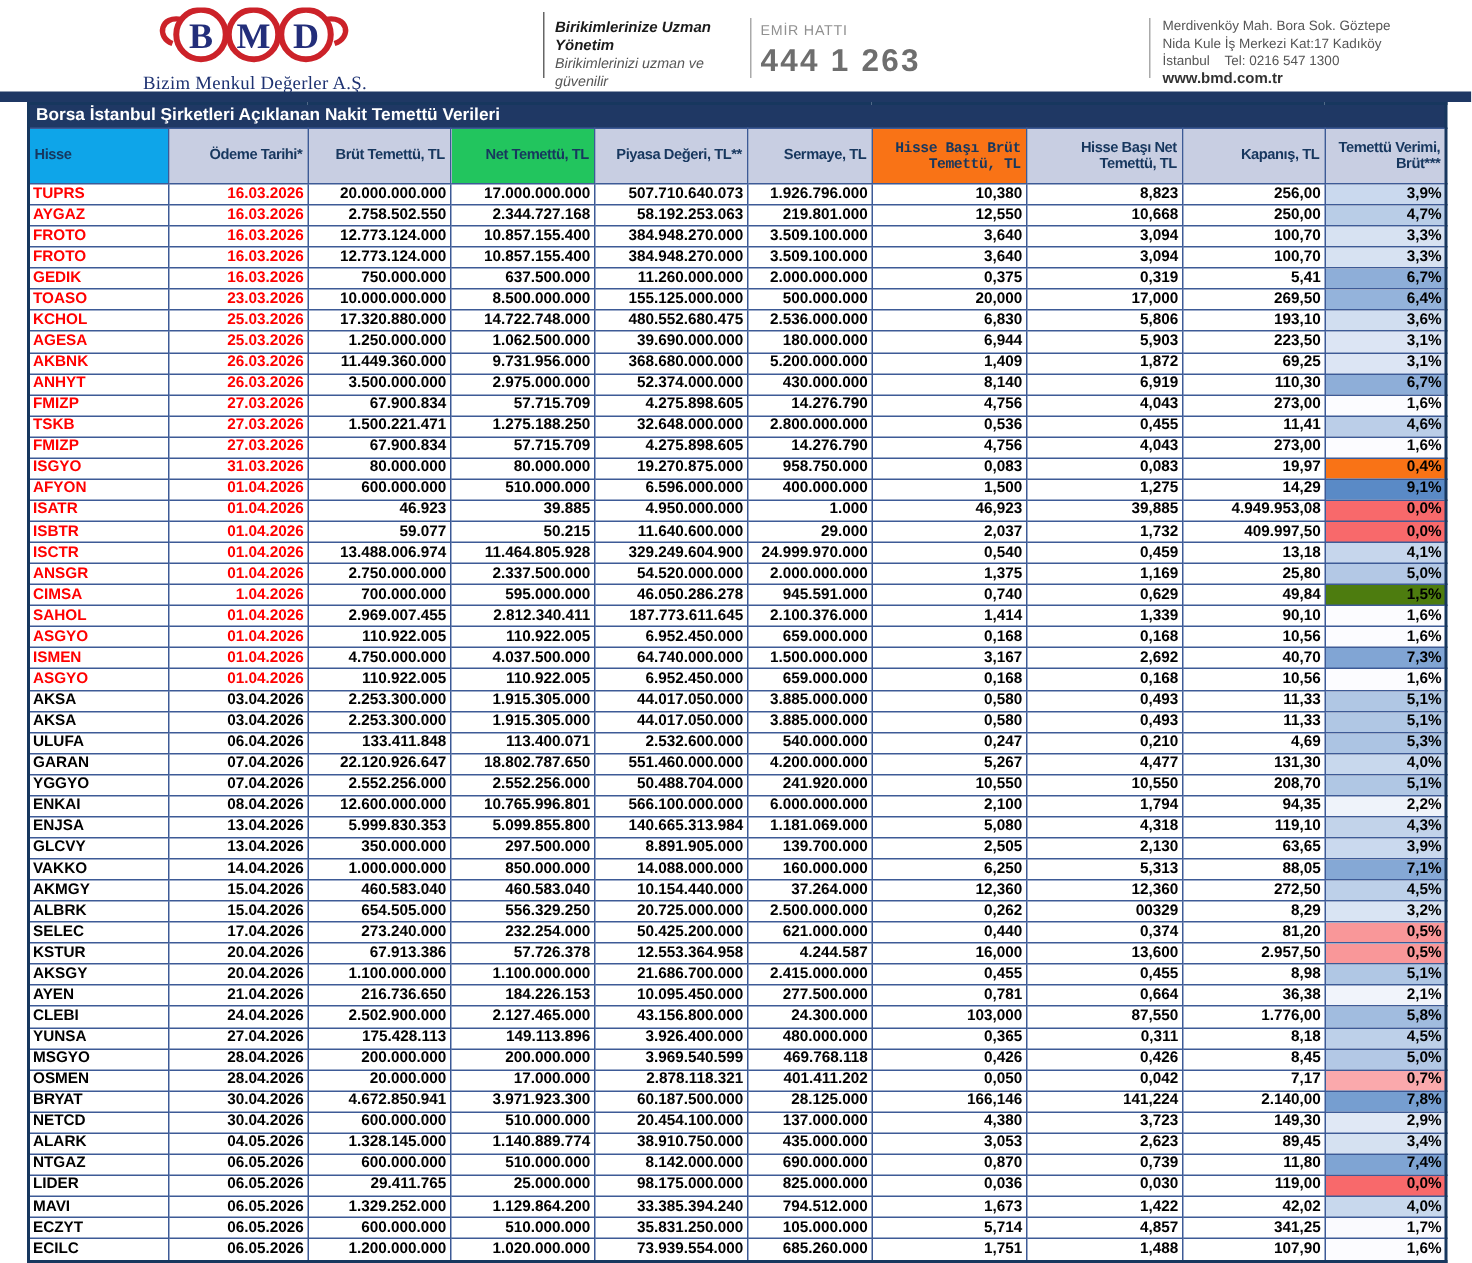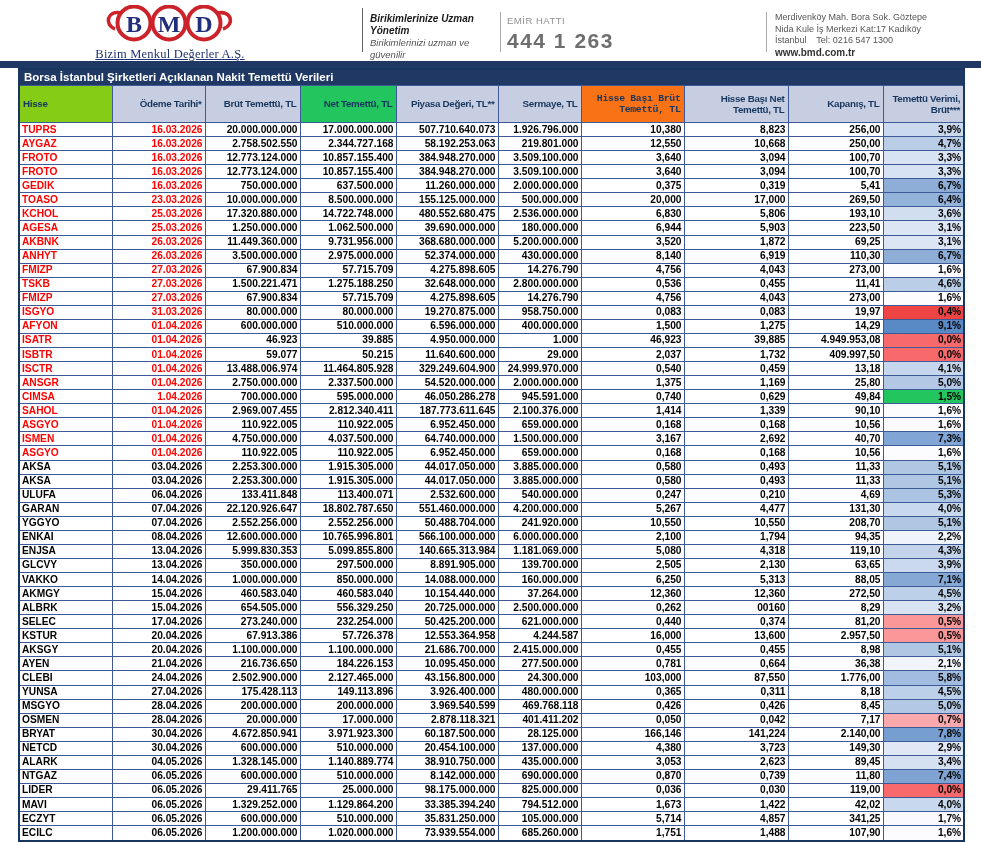--- a/index.html
+++ b/index.html
@@ -2,21 +2,21 @@
 <html lang="tr"><head>
 <meta charset="utf-8">
 <style>
   html,body{margin:0;padding:0;background:#fff;}
   body{width:981px;height:842px;font-family:"Liberation Sans",sans-serif;}
   .page{position:relative;width:981px;height:842px;overflow:hidden;background:#fff;}
 
   
   .letterhead{position:absolute;left:0;top:0;width:981px;height:61px;background:#fff;}
   .logo-wrap{position:absolute;left:85px;top:5px;width:170px;text-align:center;}
-  .logo-sub{font-family:"Liberation Serif",serif;font-size:12.5px;color:#1E3272;margin-top:1px;letter-spacing:.2px;text-decoration:underline;}
+  .logo-sub{font-family:"Liberation Serif",serif;font-size:12.5px;color:#1E3272;margin-top:1px;letter-spacing:.2px;}
   .vdiv{position:absolute;width:1px;background:#8a8a8a;}
   .vdiv.d1{left:362px;top:8px;height:44px;background:#666;}
   .vdiv.d2{left:500px;top:12px;height:40px;background:#aaa;}
   .vdiv.d3{left:766px;top:12px;height:40px;background:#aaa;}
   .slogan{position:absolute;left:370px;top:13px;width:125px;font-style:italic;}
   .slogan-title{font-size:10px;font-weight:bold;color:#1a1a1a;line-height:12px;}
   .slogan-line{font-size:9.5px;color:#555;line-height:12px;}
   .emir{position:absolute;left:507px;top:15px;}
   .emir-label{font-size:9.5px;color:#909090;letter-spacing:.5px;}
   .emir-number{font-size:21px;font-weight:bold;color:#6e6e6e;letter-spacing:1.5px;margin-top:3px;}
@@ -99,21 +99,21 @@
       <col style="width:103px">
         <col style="width:104px">
         <col style="width:95px">
       <col style="width:81px">
     </colgroup>
     <thead>
       <tr class="title-row">
         <th colspan="10" style="background: rgb(31, 56, 100);">Borsa İstanbul Şirketleri Açıklanan Nakit Temettü Verileri</th>
       </tr>
       <tr class="head-row" id="head-row">
-          <th style="background: #84cc16; color: rgb(23, 55, 94);">Hisse</th>
+          <th style="background: #0ea5e9; color: rgb(23, 55, 94);">Hisse</th>
           <th style="background: rgb(200, 206, 226); color: rgb(23, 55, 94);">Ödeme Tarihi*</th>
           <th style="background: rgb(200, 206, 226); color: rgb(23, 55, 94);">Brüt Temettü, TL</th>
           <th style="background: #22c55e; color: rgb(23, 55, 94);">Net Temettü, TL</th>
           <th style="background: rgb(200, 206, 226); color: rgb(23, 55, 94);">Piyasa Değeri, TL**</th>
           <th style="background: rgb(200, 206, 226); color: rgb(23, 55, 94);">Sermaye, TL</th>
           <th style="background: #f97316; color: rgb(23, 55, 94); font-family: Liberation Mono, monospace;">Hisse Başı Brüt Temettü, TL</th>
           <th style="background: rgb(200, 206, 226); color: rgb(23, 55, 94);">Hisse Başı Net Temettü, TL</th>
           <th style="background: rgb(200, 206, 226); color: rgb(23, 55, 94);">Kapanış, TL</th>
           <th style="background: rgb(200, 206, 226); color: rgb(23, 55, 94);">Temettü Verimi, Brüt***</th>
         </tr>
@@ -215,21 +215,21 @@
           <td>223,50</td>
           <td style="background: rgb(220, 229, 244);">3,1%</td>
         </tr>
         <tr class="red-row">
           <td class="c-ticker">AKBNK</td>
           <td class="c-date">26.03.2026</td>
           <td>11.449.360.000</td>
           <td>9.731.956.000</td>
           <td>368.680.000.000</td>
           <td>5.200.000.000</td>
-          <td>3,520</td>
+          <td>1,409</td>
           <td>1,872</td>
           <td>69,25</td>
           <td style="background: rgb(220, 229, 244);">3,1%</td>
         </tr>
         <tr class="red-row">
           <td class="c-ticker">ANHYT</td>
           <td class="c-date">26.03.2026</td>
           <td>3.500.000.000</td>
           <td>2.975.000.000</td>
           <td>52.374.000.000</td>
@@ -278,21 +278,21 @@
         <tr class="red-row">
           <td class="c-ticker">ISGYO</td>
           <td class="c-date">31.03.2026</td>
           <td>80.000.000</td>
           <td>80.000.000</td>
           <td>19.270.875.000</td>
           <td>958.750.000</td>
           <td>0,083</td>
           <td>0,083</td>
           <td>19,97</td>
-          <td style="background: #ef4444;">0,4%</td>
+          <td style="background: #f97316;">0,4%</td>
         </tr>
         <tr class="red-row">
           <td class="c-ticker">AFYON</td>
           <td class="c-date">01.04.2026</td>
           <td>600.000.000</td>
           <td>510.000.000</td>
           <td>6.596.000.000</td>
           <td>400.000.000</td>
           <td>1,500</td>
           <td>1,275</td>
@@ -350,21 +350,21 @@
         <tr class="red-row">
           <td class="c-ticker">CIMSA</td>
           <td class="c-date">1.04.2026</td>
           <td>700.000.000</td>
           <td>595.000.000</td>
           <td>46.050.286.278</td>
           <td>945.591.000</td>
           <td>0,740</td>
           <td>0,629</td>
           <td>49,84</td>
-          <td style="background: #22c55e;">1,5%</td>
+          <td style="background: #4d7c0f;">1,5%</td>
         </tr>
         <tr class="red-row">
           <td class="c-ticker">SAHOL</td>
           <td class="c-date">01.04.2026</td>
           <td>2.969.007.455</td>
           <td>2.812.340.411</td>
           <td>187.773.611.645</td>
           <td>2.100.376.000</td>
           <td>1,414</td>
           <td>1,339</td>
@@ -528,21 +528,21 @@
           <td style="background: rgb(189, 208, 233);">4,5%</td>
         </tr>
         <tr>
           <td class="c-ticker">ALBRK</td>
           <td class="c-date">15.04.2026</td>
           <td>654.505.000</td>
           <td>556.329.250</td>
           <td>20.725.000.000</td>
           <td>2.500.000.000</td>
           <td>0,262</td>
-          <td>00160</td>
+          <td>00329</td>
           <td>8,29</td>
           <td style="background: rgb(217, 228, 243);">3,2%</td>
         </tr>
         <tr>
           <td class="c-ticker">SELEC</td>
           <td class="c-date">17.04.2026</td>
           <td>273.240.000</td>
           <td>232.254.000</td>
           <td>50.425.200.000</td>
           <td>621.000.000</td>

